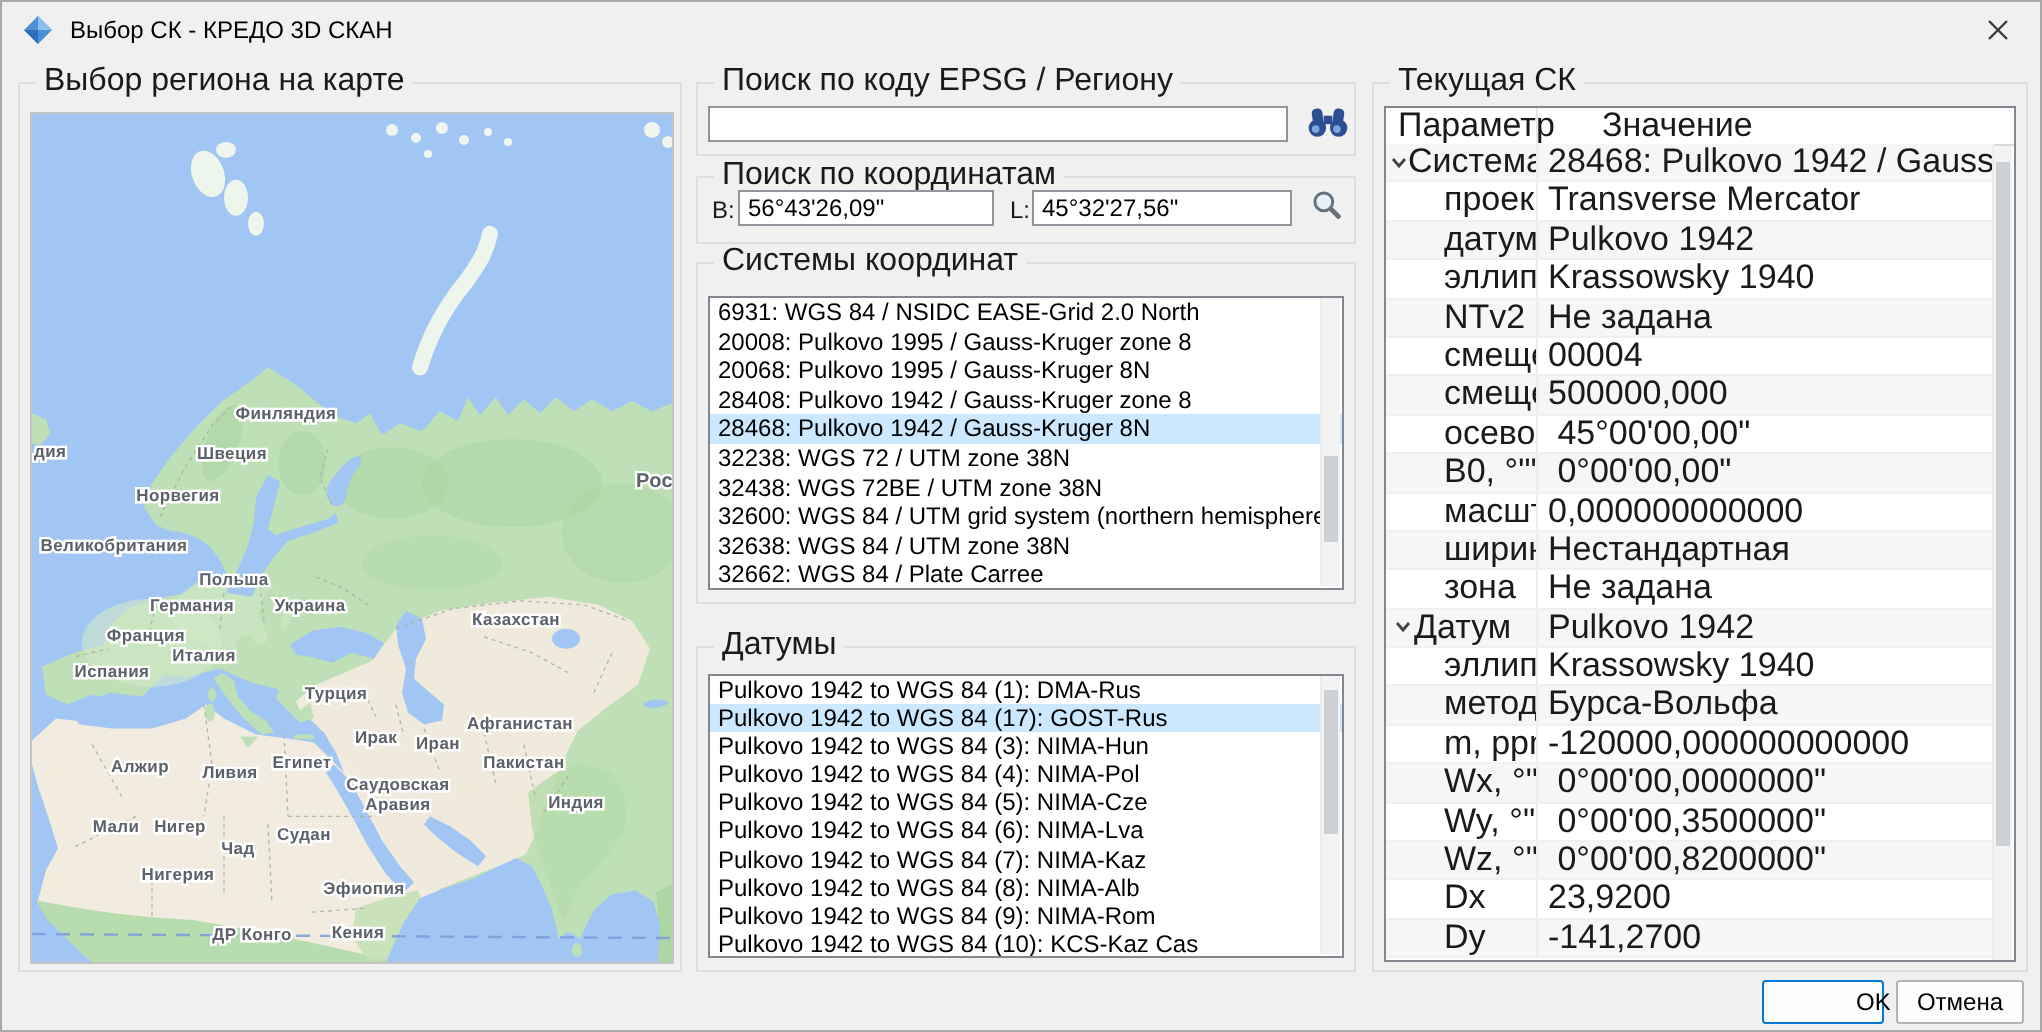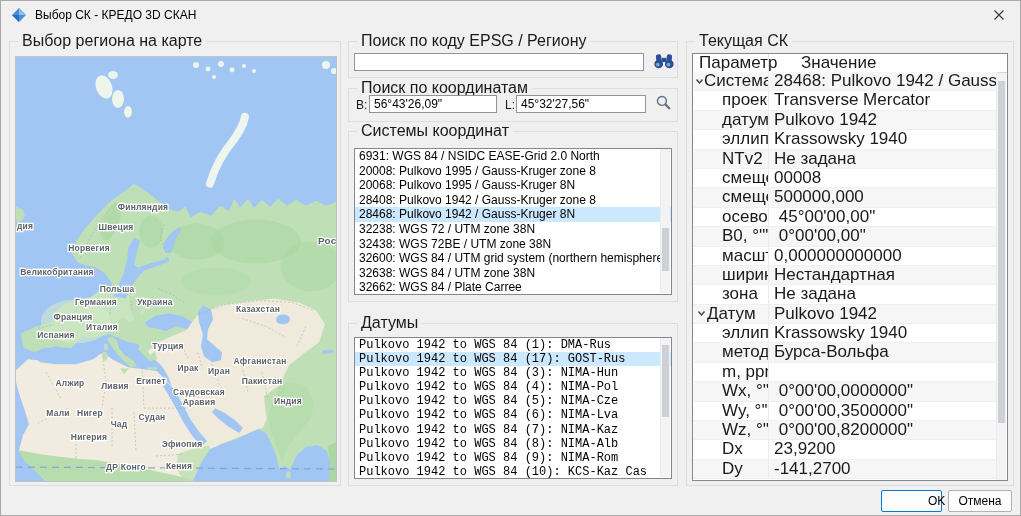--- a/index.html
+++ b/index.html
@@ -19,21 +19,21 @@
   
   .txt{position:absolute;background:#fff;border:1px solid #8f959c;box-sizing:border-box;
     font-size:12px;padding:0 4px;font-family:inherit;color:#000;}
   .flabel{position:absolute;font-size:12px;color:#1a1a1a;}
   .iconbtn{position:absolute;background:transparent;border:none;padding:0;margin:0;cursor:pointer;}
   
   .list{position:absolute;background:#fff;border:1px solid #828790;box-sizing:border-box;
     overflow:hidden;font-size:12px;}
   .list-item{padding-left:4px;white-space:nowrap;overflow:hidden;color:#000;}
   .list-sys .list-item{height:14.6px;line-height:14.6px;}
-  .list-dat .list-item{height:14.1px;line-height:14.1px;font-family:Liberation Mono, monospace;}
+  .list-dat .list-item{height:14.1px;line-height:14.1px;}
   .list-item.selected{background:#cbe8ff;}
   
   .sb{position:absolute;right:1px;width:9px;background:#f3f3f3;border-left:1px solid #ebebeb;}
   .sb .thumb{position:absolute;left:1px;right:1px;background:#cdd0d4;}
   
   .grid{position:absolute;background:#fff;border:1px solid #828790;box-sizing:border-box;
     font-size:17px;overflow:hidden;}
   .ghead{display:flex;height:18px;line-height:18px;border-bottom:1px solid #d9d9d9;color:#1a1a1a;}
   .gh-param{width:76px;padding-left:6px;box-sizing:border-box;border-right:1px solid #e6e6e6;}
   .gh-value{flex:1;padding-left:5px;margin-left:27px;}
@@ -326,21 +326,21 @@
         <div class="trow alt">
           <div class="c-param child">
             <span>NTv2 сет...</span>
           </div>
           <div class="c-value">Не задана</div>
         </div>
         <div class="trow">
           <div class="c-param child">
             <span>смещен...</span>
           </div>
-          <div class="c-value">00008</div>
+          <div class="c-value">00004</div>
         </div>
         <div class="trow alt">
           <div class="c-param child">
             <span>смещен...</span>
           </div>
           <div class="c-value">500000,000</div>
         </div>
         <div class="trow">
           <div class="c-param child">
             <span>осевой ...</span>
@@ -391,20 +391,21 @@
         <div class="trow alt">
           <div class="c-param child">
             <span>метод</span>
           </div>
           <div class="c-value">Бурса-Вольфа</div>
         </div>
         <div class="trow">
           <div class="c-param child">
             <span>m, ppm</span>
           </div>
+          <div class="c-value">-120000,000000000000</div>
         </div>
         <div class="trow alt">
           <div class="c-param child">
             <span>Wx, °'"</span>
           </div>
           <div class="c-value"> 0°00'00,0000000"</div>
         </div>
         <div class="trow">
           <div class="c-param child">
             <span>Wy, °'"</span>

